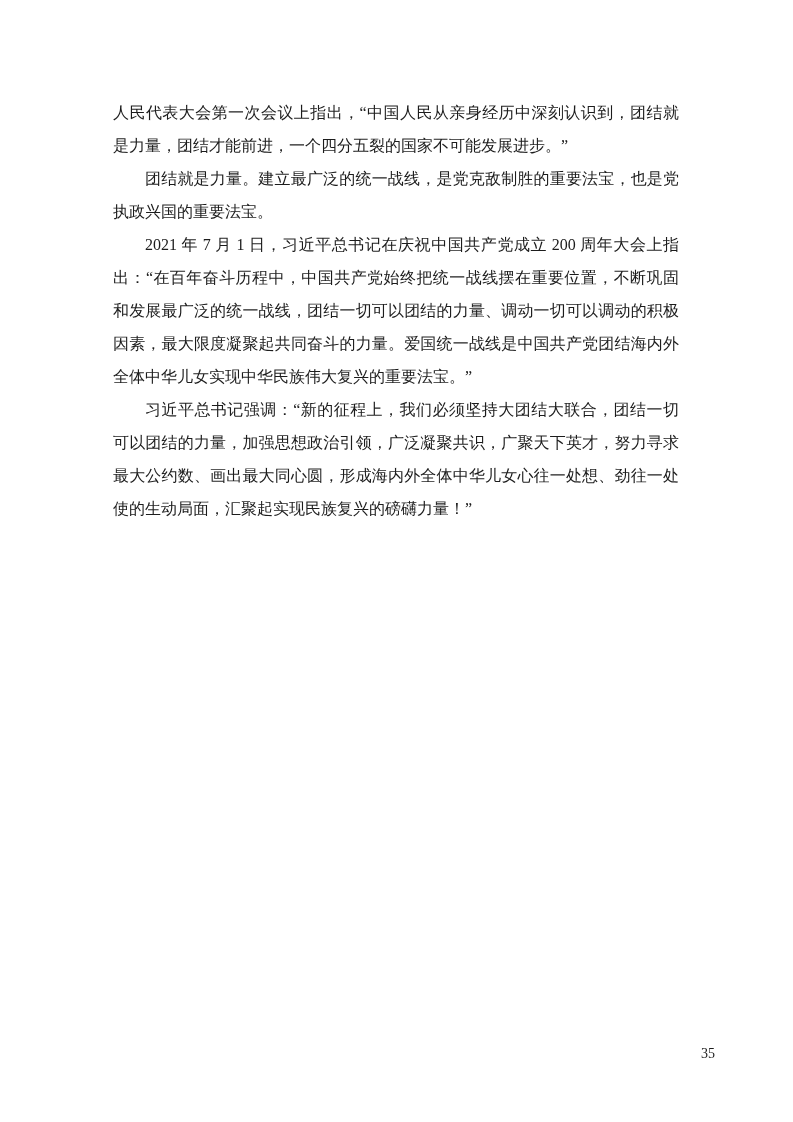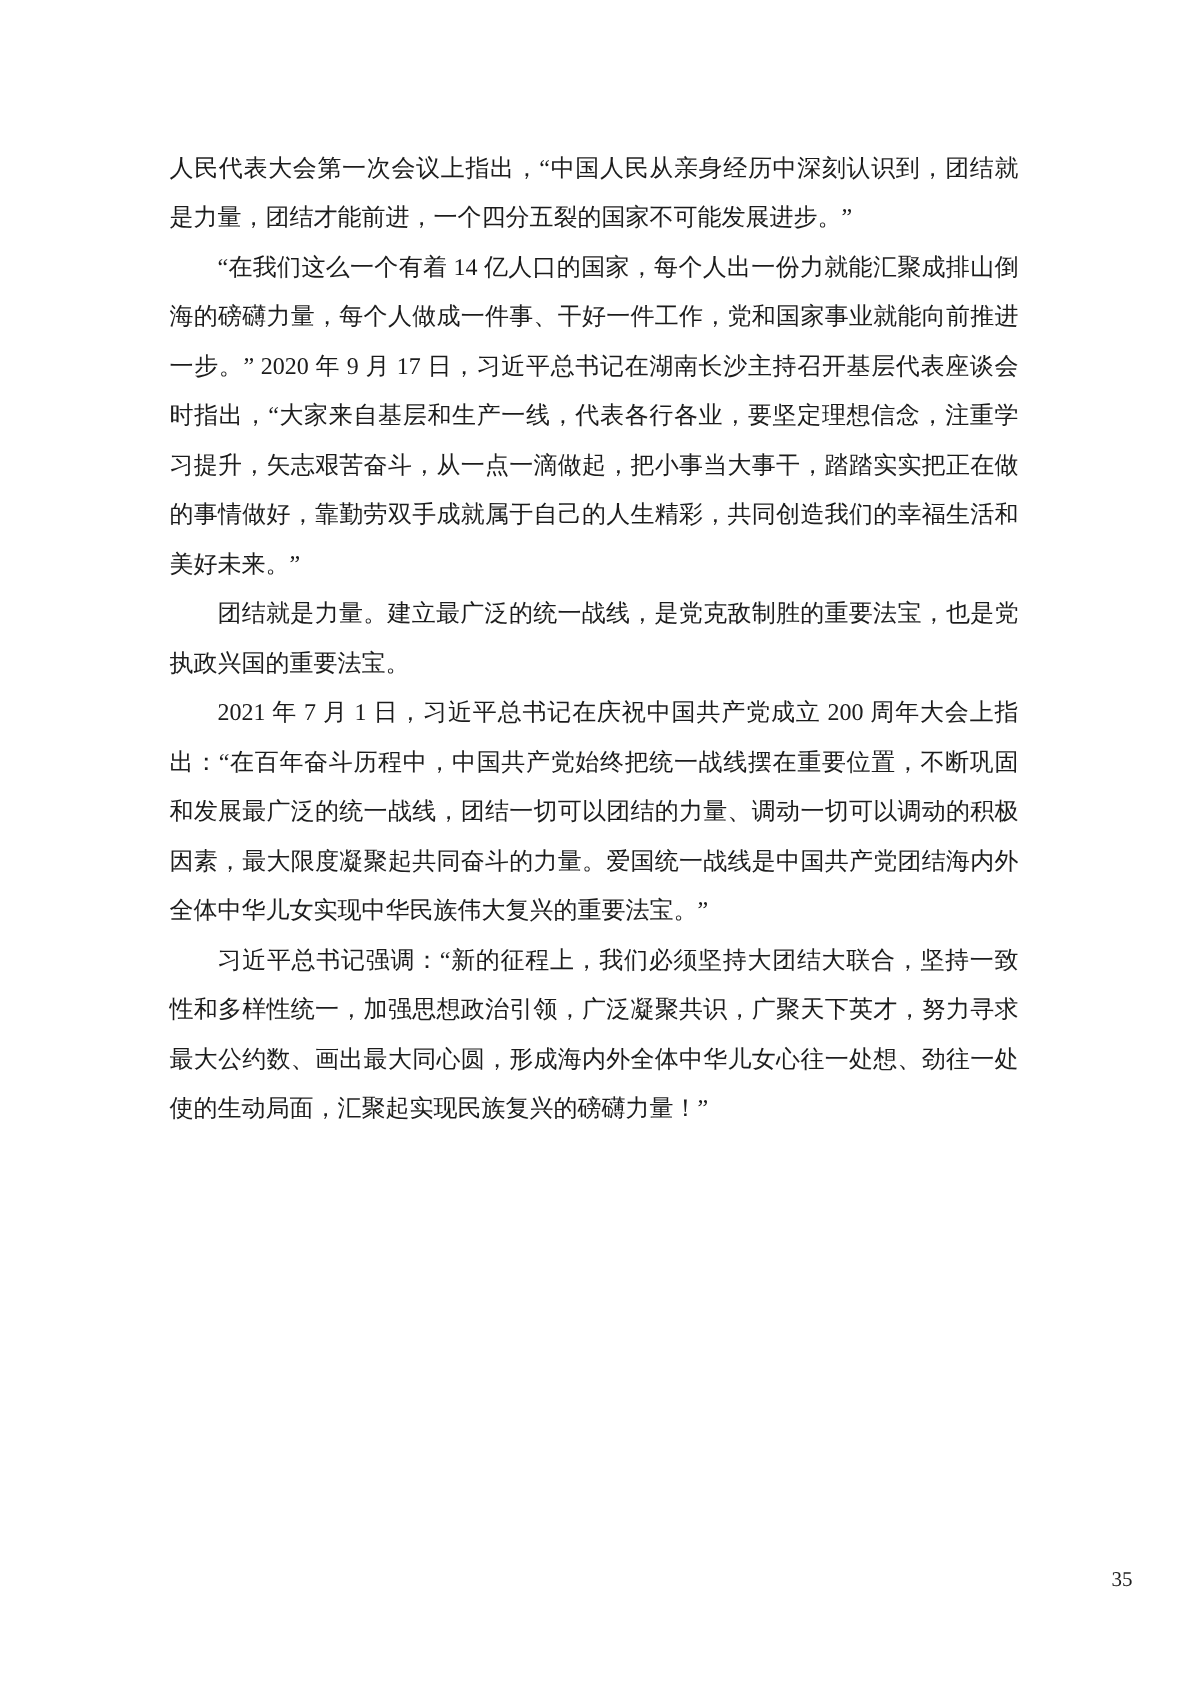--- a/index.html
+++ b/index.html
@@ -8,21 +8,20 @@
     background: #ffffff;
   }
   .page {
     position: relative;
     width: 715px;
     height: 1122px;
     background: #ffffff;
     overflow: hidden;
     font-family: "Liberation Serif", "DejaVu Serif", serif;
     color: #1c1c1c;
-    padding-left: 40px;
   }
   .content {
     position: absolute;
     left: 113px;
     top: 96px;
     width: 566px;
   }
   .para {
     margin: 0;
     font-size: 16px;
@@ -44,19 +43,18 @@
     font-size: 14px;
     color: #1c1c1c;
   }
 </style>
 </head>
 <body>
 
 <div class="page">
   <div class="content">
     <p class="para no-indent">人民代表大会第一次会议上指出，“中国人民从亲身经历中深刻认识到，团结就是力量，团结才能前进，一个四分五裂的国家不可能发展进步。”</p>
-    <p class="para">“在我们这么一个有着 14 亿人口的国家，每个人出一份力就能汇聚成排山倒海的磅礴力量，每个人做成一件事、干好一件工作，党和国家事业就能向前推进一步。” 2020 年 9 月 17 日，习近平总书记在湖南长沙主持召开基层代表座谈会时指出，“大家来自基层和生产一线，代表各行各业，要坚定理想信念，注重学习提升，矢志艰苦奋斗，从一点一滴做起，把小事当大事干，踏踏实实把正在做的事情做好，靠勤劳双手成就属于自己的人生精彩，共同创造我们的幸福生活和美好未来。”</p>
     <p class="para">团结就是力量。建立最广泛的统一战线，是党克敌制胜的重要法宝，也是党执政兴国的重要法宝。</p>
     <p class="para">2021 年 7 月 1 日，习近平总书记在庆祝中国共产党成立 200 周年大会上指出：“在百年奋斗历程中，中国共产党始终把统一战线摆在重要位置，不断巩固和发展最广泛的统一战线，团结一切可以团结的力量、调动一切可以调动的积极因素，最大限度凝聚起共同奋斗的力量。爱国统一战线是中国共产党团结海内外全体中华儿女实现中华民族伟大复兴的重要法宝。”</p>
-    <p class="para">习近平总书记强调：“新的征程上，我们必须坚持大团结大联合，坚持一致性和多样性统一，加强思想政治引领，广泛凝聚共识，广聚天下英才，努力寻求最大公约数、画出最大同心圆，形成海内外全体中华儿女心往一处想、劲往一处使的生动局面，汇聚起实现民族复兴的磅礴力量！”</p>
+    <p class="para">习近平总书记强调：“新的征程上，我们必须坚持大团结大联合，团结一切可以团结的力量，加强思想政治引领，广泛凝聚共识，广聚天下英才，努力寻求最大公约数、画出最大同心圆，形成海内外全体中华儿女心往一处想、劲往一处使的生动局面，汇聚起实现民族复兴的磅礴力量！”</p>
   </div>
   <div class="page-number">35</div>
 </div>
 
 </body></html>

